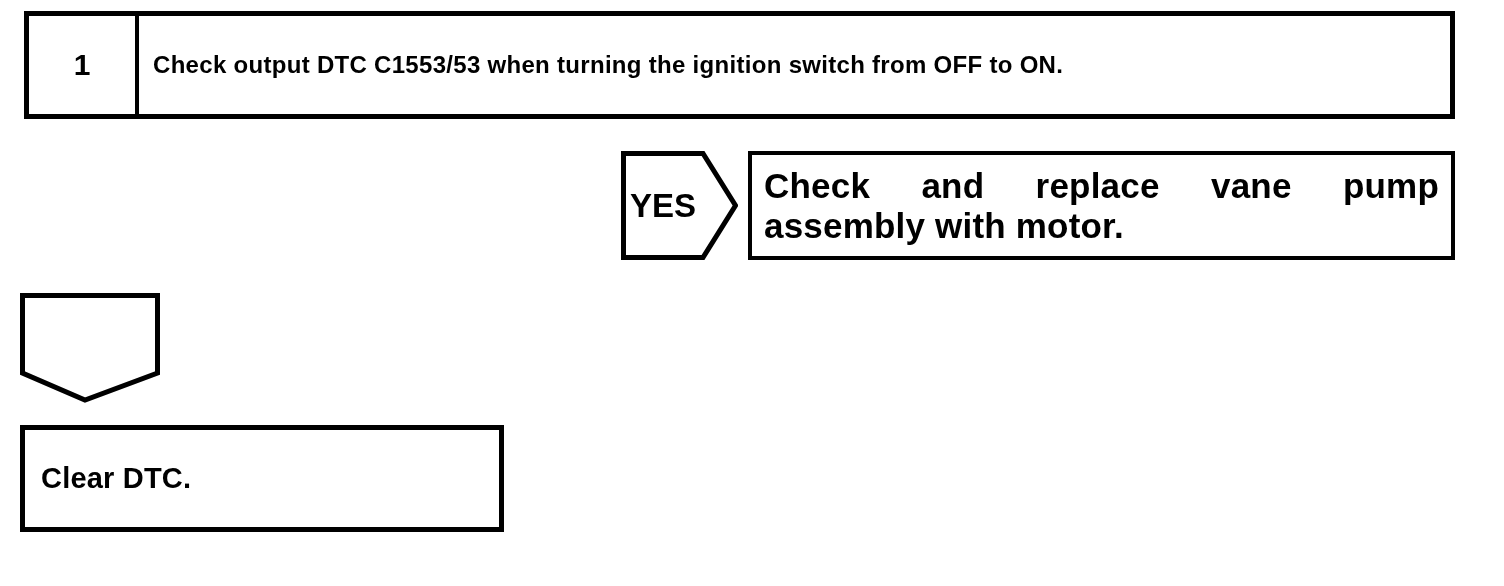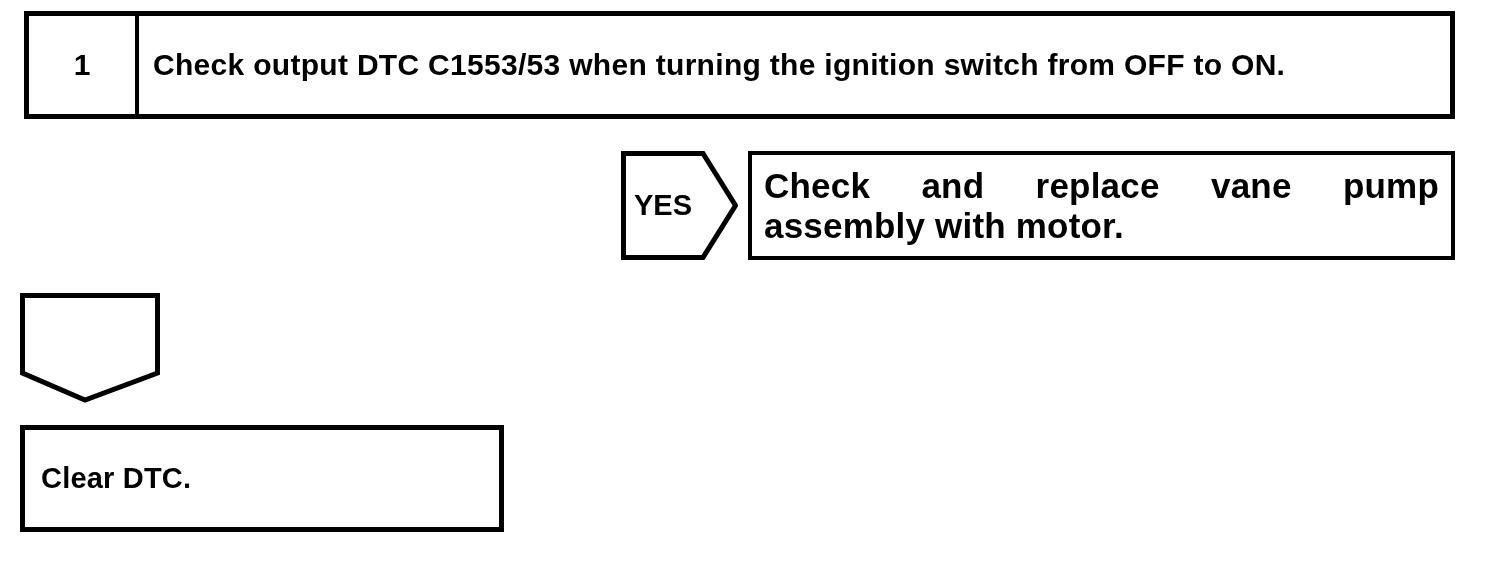--- a/index.html
+++ b/index.html
@@ -37,21 +37,21 @@
     display: flex;
     align-items: center;
     justify-content: center;
     font-size: 30px;
   }
   .step-text-cell {
     flex: 1;
     display: flex;
     align-items: center;
     padding: 0 14px;
-    font-size: 30px;
+    font-size: 24px;
     letter-spacing: 0.3px;
     white-space: nowrap;
   }
 
   
   .yes-connector {
     position: absolute;
     left: 621px;
     top: 151px;
     width: 117px;
@@ -65,21 +65,21 @@
   }
   .yes-label {
     position: absolute;
     left: 0;
     top: 0;
     width: 84px;
     height: 109px;
     display: flex;
     align-items: center;
     justify-content: center;
-    font-size: 29px;
+    font-size: 33px;
   }
 
   
   .yes-action-box {
     position: absolute;
     left: 748px;
     top: 151px;
     width: 707px;
     height: 109px;
     border: 4px solid #000000;

